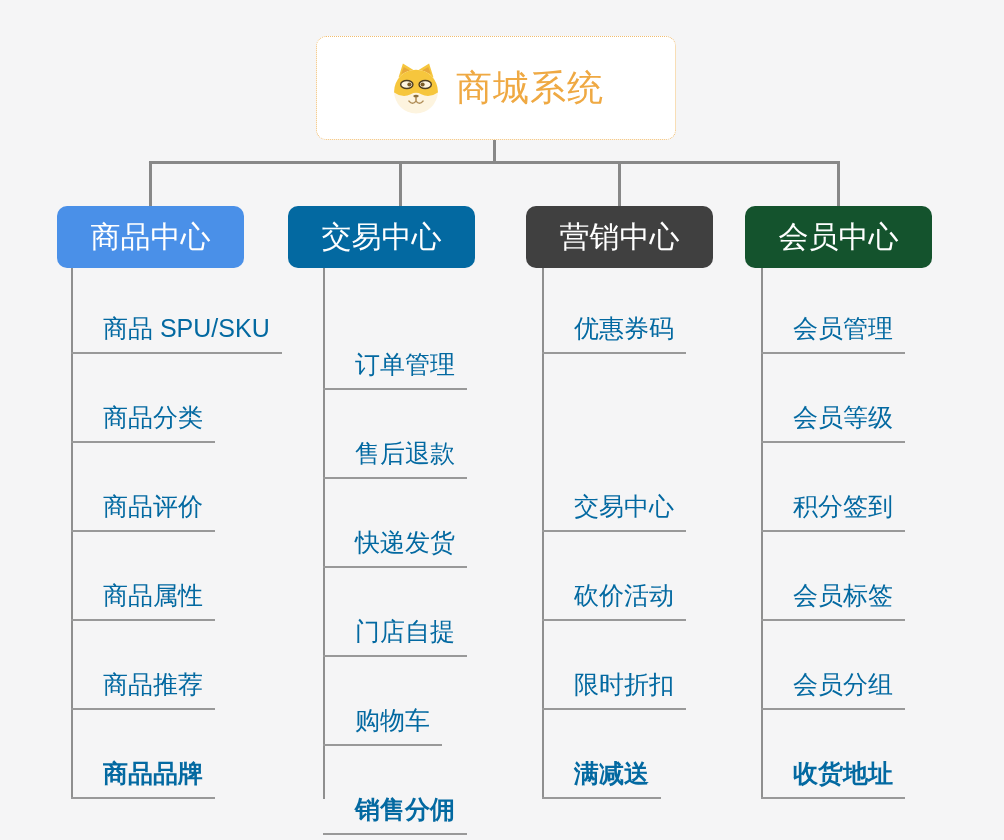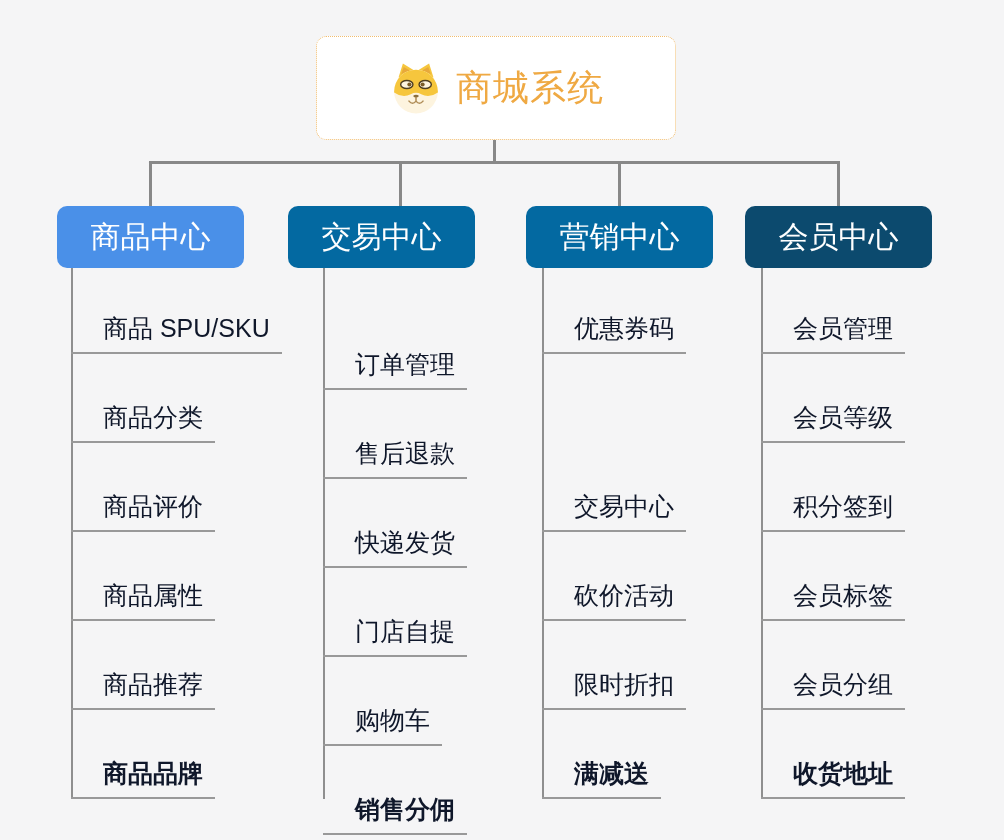--- a/index.html
+++ b/index.html
@@ -39,36 +39,36 @@
   
   .branch {
     position: absolute; top: 206px;
     width: 187px; height: 62px;
     border-radius: 10px;
     display: flex; align-items: center; justify-content: center;
     color: #ffffff; font-size: 30px; white-space: nowrap;
   }
   .branch-1 { left: 57px;  background: #4a90e8; }
   .branch-2 { left: 288px; background: #0369a1; }
-  .branch-3 { left: 526px; background: #0369a1; }
-  .branch-4 { left: 745px; background: #0c4a6e; }
+  .branch-3 { left: 526px; background: #404040; }
+  .branch-4 { left: 745px; background: #14532d; }
 
   
   .trunk { position: absolute; top: 268px; width: 2px; height: 531px; background: #8f8f8f; }
   .trunk-1 { left: 71px; } .trunk-2 { left: 323px; }
   .trunk-3 { left: 542px; } .trunk-4 { left: 761px; }
 
   
   .item {
     position: absolute;
     height: 44px; box-sizing: border-box;
     display: inline-flex; align-items: flex-end;
     padding: 0 12px 7px 32px;
     border-bottom: 2px solid #999999;
-    font-size: 25px; color: #0f172a;
+    font-size: 25px; color: #0369a1;
     white-space: nowrap;
   }
   .col-1 { left: 71px; } .col-2 { left: 323px; margin-top: 36px; }
   .col-3 { left: 542px; align-items: flex-end; } .col-4 { left: 761px; }
   .row-1 { top: 310px; } .row-2 { top: 399px; } .row-3 { top: 488px; }
   .row-4 { top: 577px; } .row-5 { top: 666px; } .row-6 { top: 755px; font-weight: bold; }
 </style>
 </head>
 <body>
 

